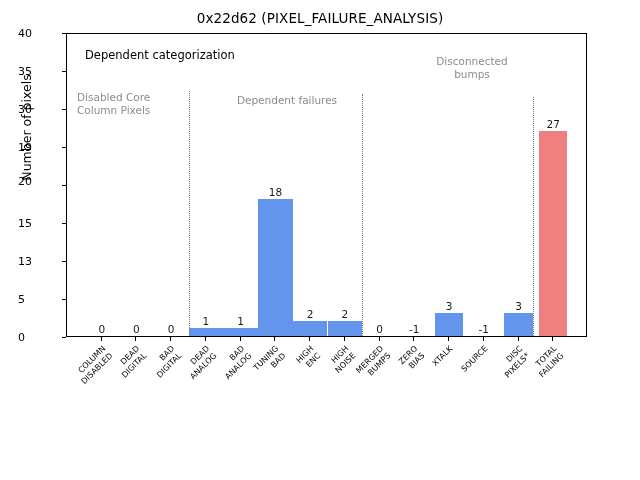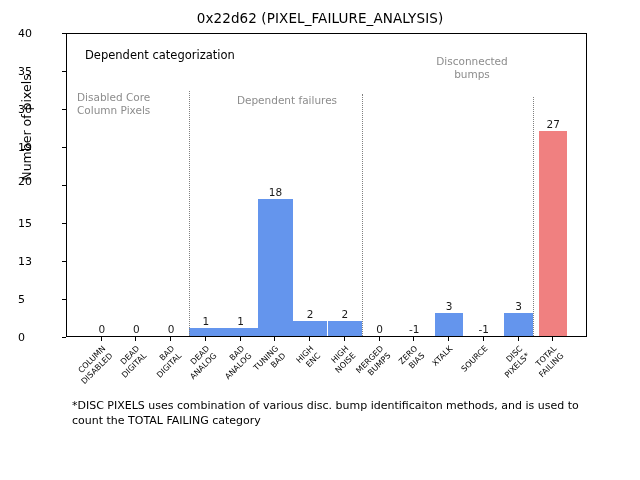--- a/index.html
+++ b/index.html
@@ -240,14 +240,13 @@
       </div>
 
     <div class="hdr" style="left:10px; top:14px;">Dependent categorization</div>
     <div class="ann" style="left:10px; top:57px;">Disabled Core
 Column Pixels</div>
     <div class="ann center" style="left:220px; top:60px;">Dependent failures</div>
     <div class="ann center" style="left:405px; top:21px;">Disconnected
 bumps</div>
   </div>
 
-  <div id="footnote">*DISC PIXELS uses combination of various disc. bump identificaiton methods, and is used to count the TOTAL FAILING category</div>
 </div>
 
 </body></html>

